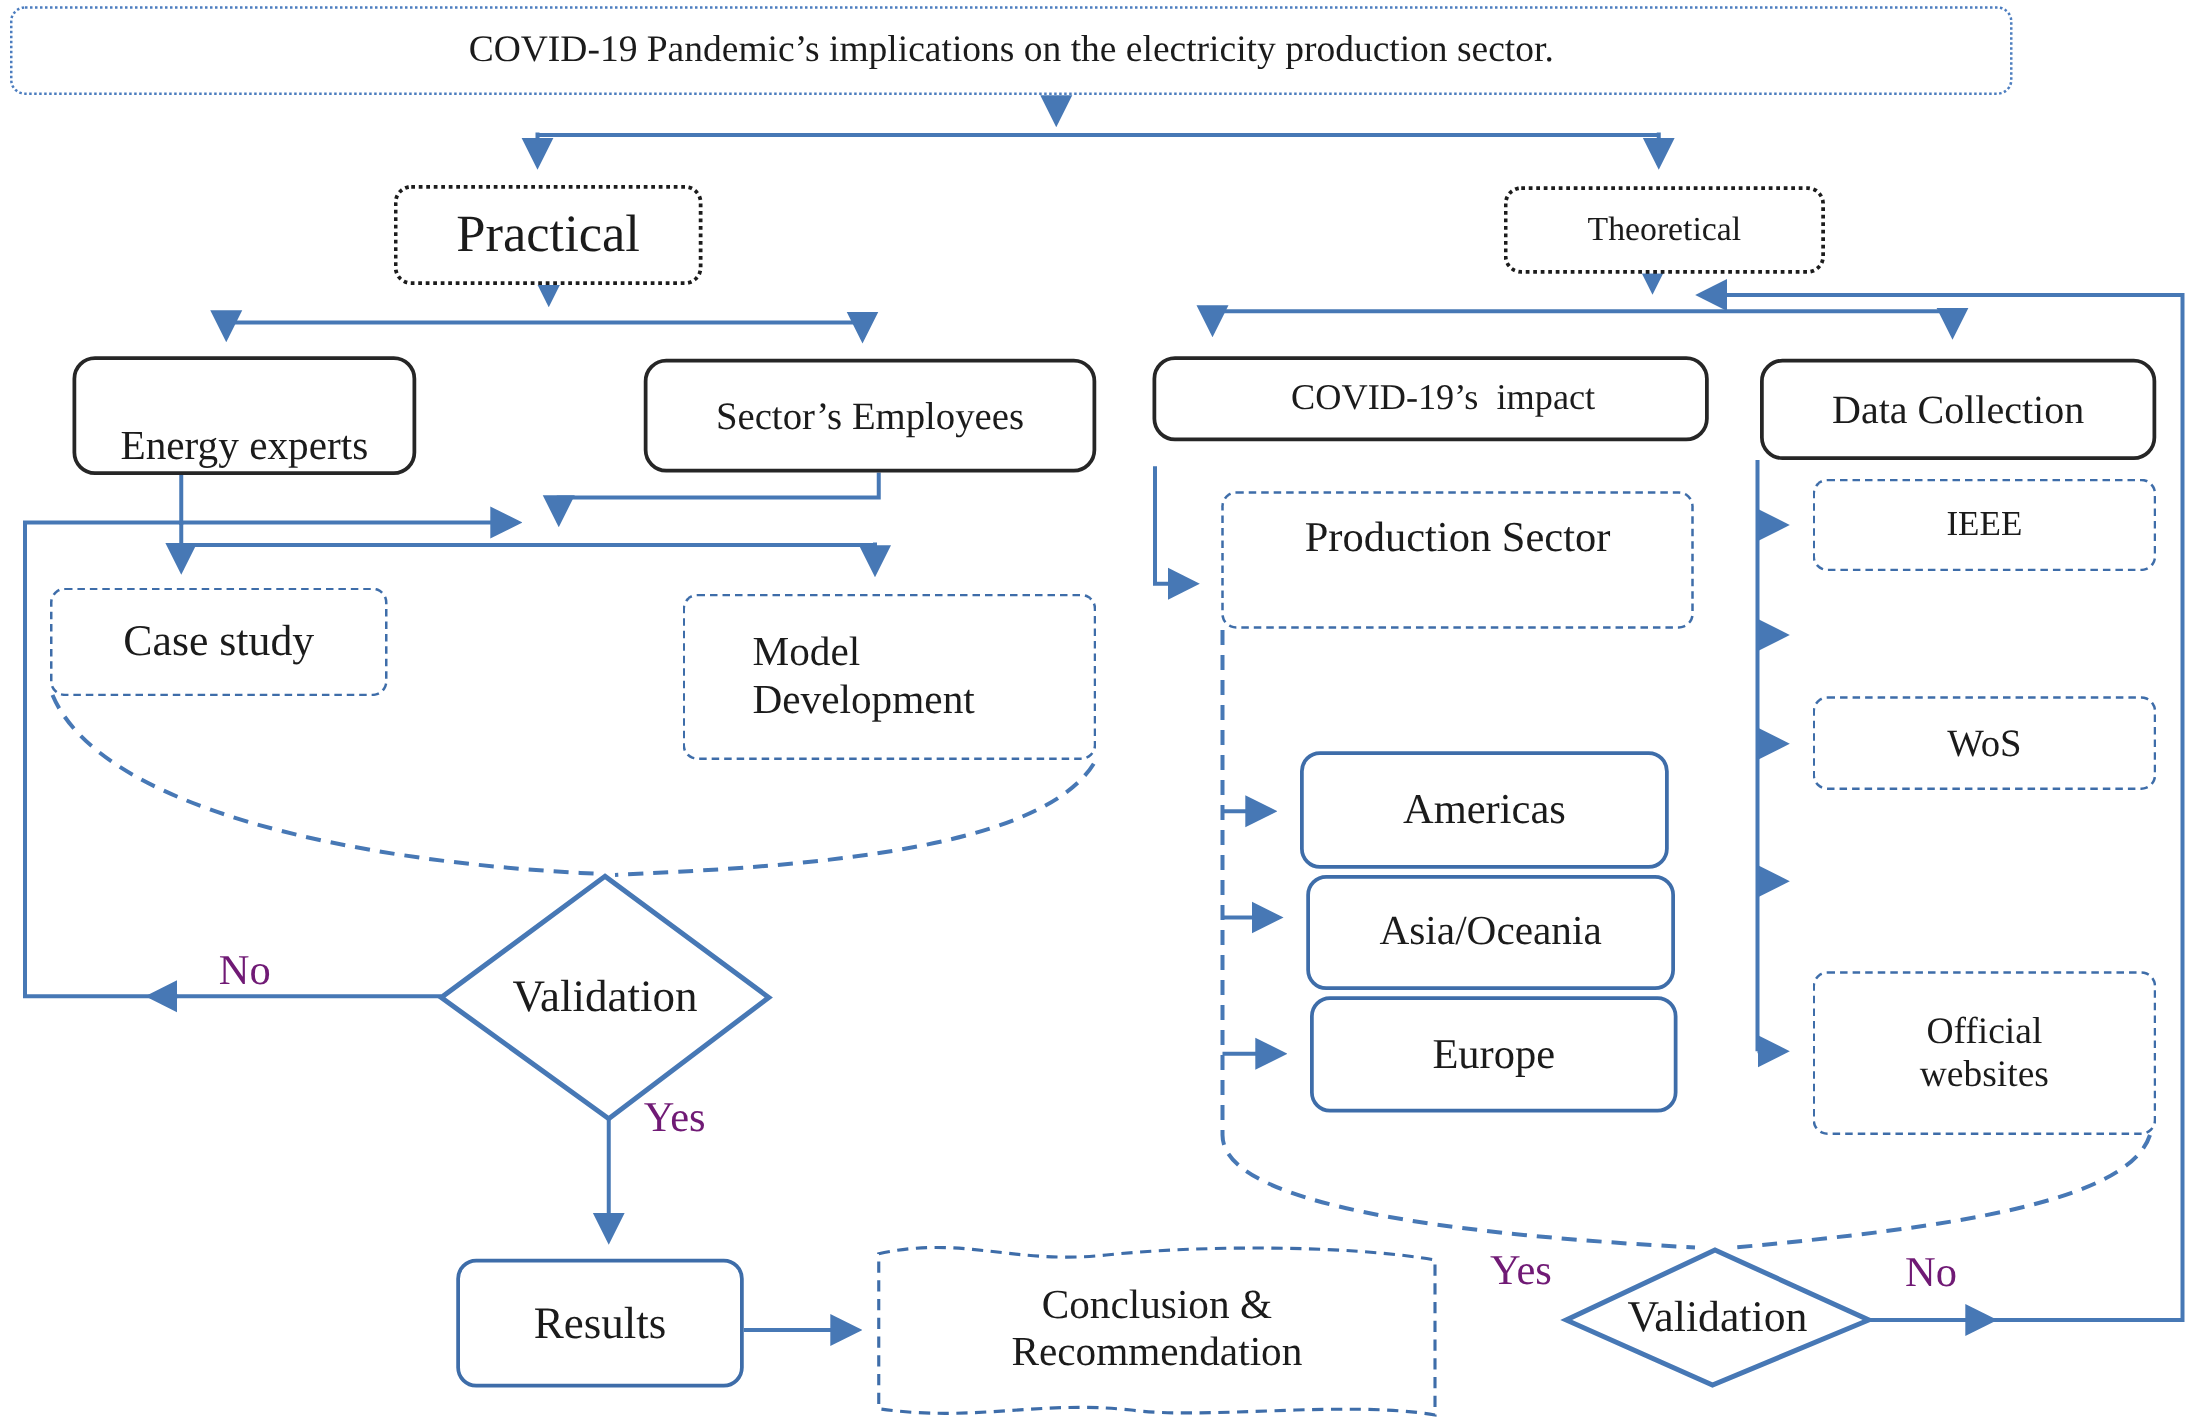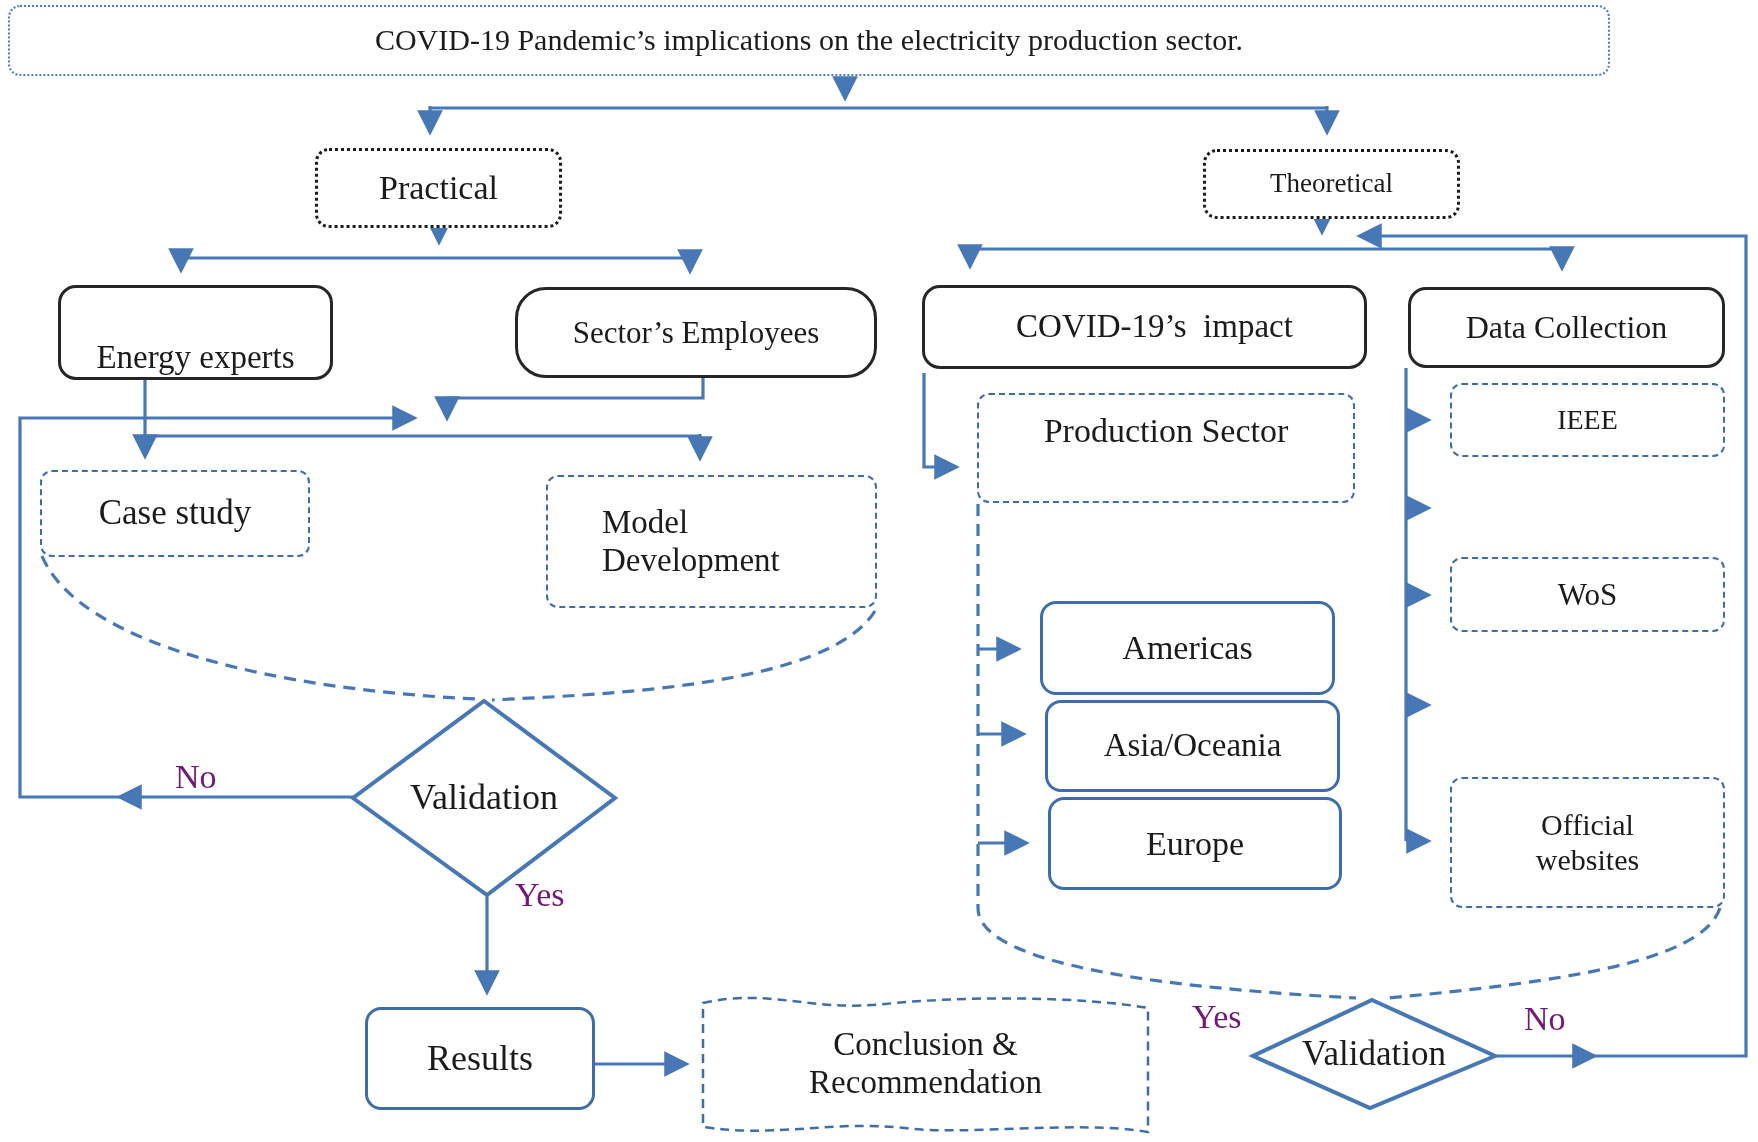--- a/index.html
+++ b/index.html
@@ -9,28 +9,28 @@
   .node{position:absolute;display:flex;align-items:center;justify-content:center;
         text-align:center;background:#fff;box-sizing:border-box;z-index:2;}
   .lbl{white-space:pre-wrap;line-height:1.15;}
   .dotted-blue{border:2px dotted #4c7dbf;border-radius:12px;}
   .dotted-black{border:3px dotted #1c1c1c;border-radius:14px;}
   .solid-black{border:3.5px solid #262626;border-radius:18px;}
   .dashed-blue{border:2.5px dashed #3e6da9;border-radius:12px;}
   .solid-blue{border:3.5px solid #3e6da9;border-radius:16px;}
 
   #title-box{left:8px;top:5px;width:1602px;height:71px;font-size:30px;}
-  #practical{left:315px;top:148px;width:247px;height:80px;font-size:34px;}
+  #practical{left:315px;top:148px;width:247px;height:80px;font-size:42px;}
   #theoretical{left:1203px;top:149px;width:257px;height:70px;font-size:27px;}
   #energy-experts{left:58px;top:285px;width:275px;height:95px;font-size:33px;align-items:flex-end;}
-  #sectors-employees{left:515px;top:287px;width:362px;height:91px;font-size:31px;border-radius:31px;}
+  #sectors-employees{left:515px;top:287px;width:362px;height:91px;font-size:31px;}
   #case-study{left:40px;top:470px;width:270px;height:87px;font-size:35px;}
   #model-development{left:546px;top:475px;width:331px;height:133px;font-size:33px;
       justify-content:flex-start;padding-left:54px;text-align:left;}
-  #covid-impact{left:922px;top:285px;width:445px;height:84px;font-size:33px;padding-left:20px;}
+  #covid-impact{left:922px;top:285px;width:445px;height:68px;font-size:29px;padding-left:20px;}
   #data-collection{left:1408px;top:287px;width:317px;height:81px;font-size:32px;}
   #production-sector{left:977px;top:393px;width:378px;height:110px;font-size:34px;
       align-items:flex-start;padding-top:16px;}
   #americas{left:1040px;top:601px;width:295px;height:94px;font-size:34px;text-align:center;}
   #asia-oceania{left:1045px;top:700px;width:295px;height:92px;font-size:33px;}
   #europe{left:1048px;top:797px;width:294px;height:93px;font-size:34px;}
   #ieee{left:1450px;top:383px;width:275px;height:74px;font-size:28px;}
   #sciencedirect{left:1450px;top:470px;width:275px;height:75px;font-size:27px;}
   #wos{left:1450px;top:557px;width:275px;height:75px;font-size:31px;}
   #direct-correspondence{left:1450px;top:645px;width:275px;height:120px;font-size:30px;}

